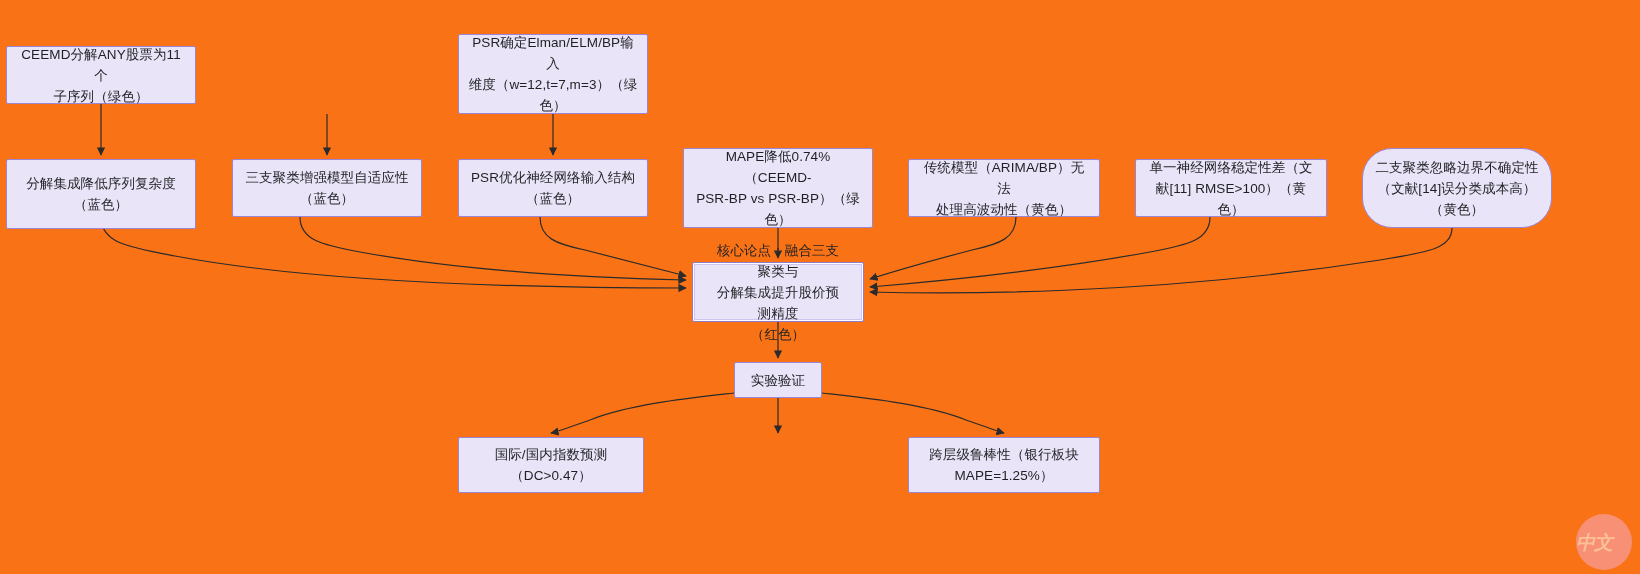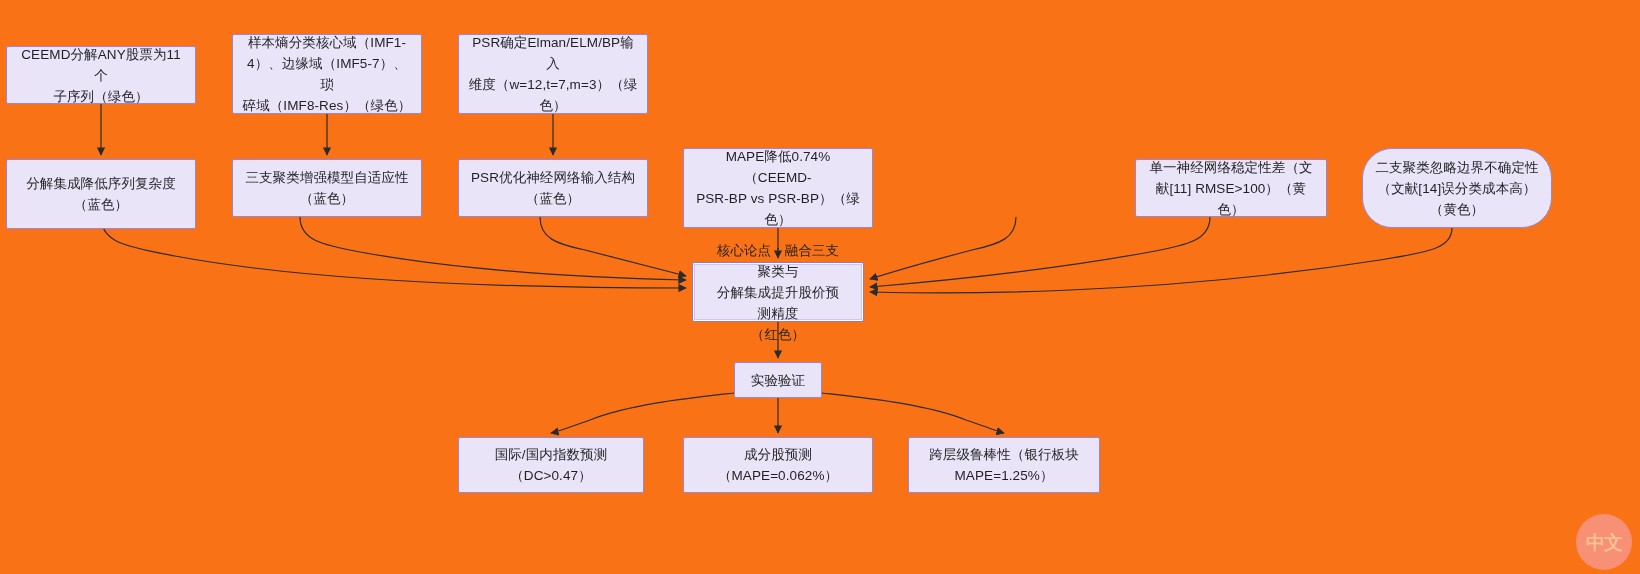--- a/index.html
+++ b/index.html
@@ -54,27 +54,27 @@
     position: absolute;
     right: 8px;
     bottom: 4px;
     width: 56px;
     height: 56px;
     border-radius: 50%;
     background: #f7a8c4;
     opacity: 0.55;
     display: flex;
     align-items: center;
-    justify-content: center;
     color: #ffffff;
     font-size: 19px;
     font-weight: bold;
     line-height: 19px;
     letter-spacing: -1px;
     overflow: hidden;
+    font-style: italic;
   }
 </style>
 </head>
 <body>
 
 <div id="canvas">
 
   <svg id="edges" viewBox="0 0 1640 574" xmlns="http://www.w3.org/2000/svg">
     <defs>
       <marker id="arrow" viewBox="0 0 10 10" refX="9" refY="5" markerWidth="7" markerHeight="7" orient="auto-start-reverse">
@@ -102,25 +102,20 @@
       <path d="M 734 393 C 690 398, 630 404, 590 420 C 570 427, 556 432 551 433"></path>
       <path d="M 778 398 L 778 433"></path>
       <path d="M 822 393 C 866 398, 926 404, 966 420 C 986 427, 1000 432, 1004 433"></path>
     </g>
   </svg>
 
   <div class="node" style="left: 6px; top: 46px; width: 190px; height: 58px;">
     <span class="txt">CEEMD分解ANY股票为11个
 子序列（绿色）</span>
   </div>
-  <div class="node" style="left: 232px; top: 34px; width: 190px; height: 80px;">
-    <span class="txt">样本熵分类核心域（IMF1-
-4）、边缘域（IMF5-7）、琐
-碎域（IMF8-Res）（绿色）</span>
-  </div>
   <div class="node" style="left: 458px; top: 34px; width: 190px; height: 80px;">
     <span class="txt">PSR确定Elman/ELM/BP输入
 维度（w=12,t=7,m=3）（绿
 色）</span>
   </div>
   <div class="node" style="left: 6px; top: 159px; width: 190px; height: 70px;">
     <span class="txt">分解集成降低序列复杂度
 （蓝色）</span>
   </div>
   <div class="node" style="left: 232px; top: 159px; width: 190px; height: 58px;">
@@ -129,20 +124,24 @@
   </div>
   <div class="node" style="left: 458px; top: 159px; width: 190px; height: 58px;">
     <span class="txt">PSR优化神经网络输入结构
 （蓝色）</span>
   </div>
   <div class="node" style="left: 683px; top: 148px; width: 190px; height: 80px;">
     <span class="txt">MAPE降低0.74%（CEEMD-
 PSR-BP vs PSR-BP）（绿
 色）</span>
   </div>
+  <div class="node" style="left: 908px; top: 159px; width: 192px; height: 58px;">
+    <span class="txt">传统模型（ARIMA/BP）无法
+处理高波动性（黄色）</span>
+  </div>
   <div class="node" style="left: 1135px; top: 159px; width: 192px; height: 58px;">
     <span class="txt">单一神经网络稳定性差（文
 献[11] RMSE&gt;100）（黄色）</span>
   </div>
   <div class="node" style="left: 1362px; top: 148px; width: 190px; height: 80px; border-radius: 30px;">
     <span class="txt">二支聚类忽略边界不确定性
 （文献[14]误分类成本高）
 （黄色）</span>
   </div>
   <div class="node core" style="left: 692px; top: 262px; width: 172px; height: 60px;">
@@ -150,24 +149,20 @@
 分解集成提升股价预测精度
 （红色）</span>
   </div>
   <div class="node" style="left: 734px; top: 362px; width: 88px; height: 36px;">
     <span class="txt">实验验证</span>
   </div>
   <div class="node" style="left: 458px; top: 437px; width: 186px; height: 56px;">
     <span class="txt">国际/国内指数预测
 （DC&gt;0.47）</span>
   </div>
-  <div class="node" style="left: 683px; top: 437px; width: 190px; height: 56px;">
-    <span class="txt">成分股预测
-（MAPE=0.062%）</span>
-  </div>
   <div class="node" style="left: 908px; top: 437px; width: 192px; height: 56px;">
     <span class="txt">跨层级鲁棒性（银行板块
 MAPE=1.25%）</span>
   </div>
 
   <div class="watermark">
     <span>中文</span>
   </div>
 
 </div>

